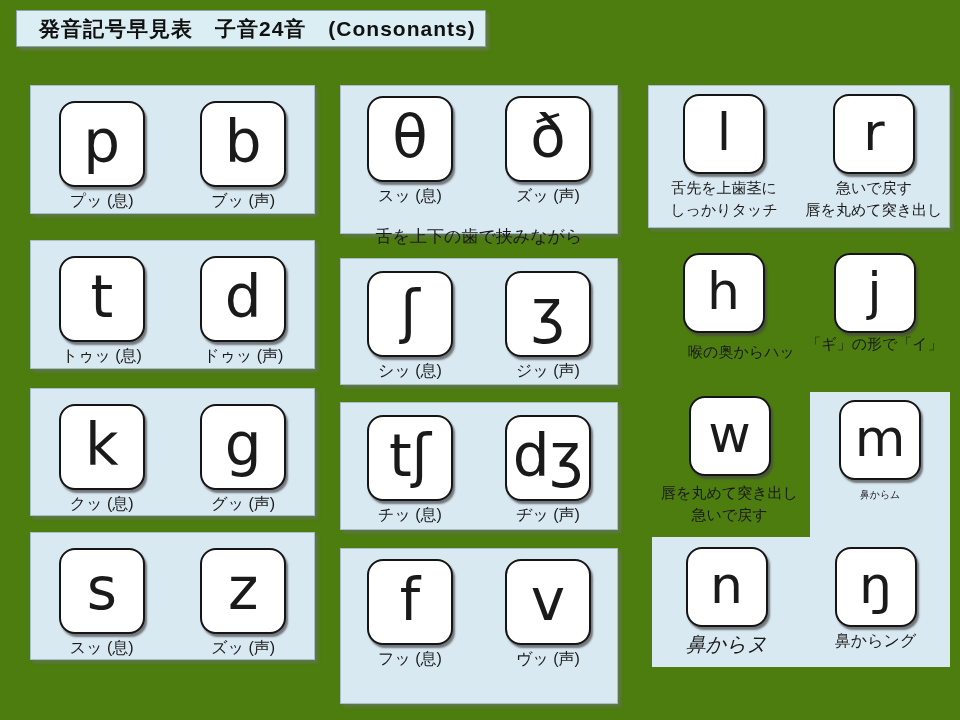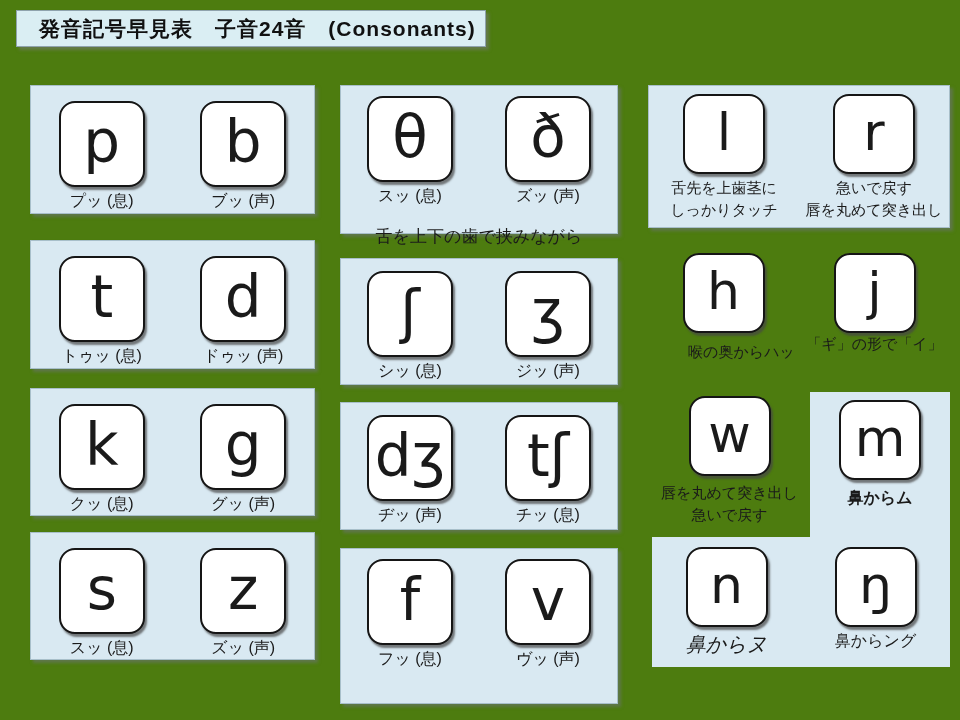--- a/index.html
+++ b/index.html
@@ -144,29 +144,29 @@
           </div>
         <div class="slabel">ジッ (声)</div>
       </div>
     </div>
   </div>
 
   <div class="panel pt12" style="left:340px;top:402px;width:278px;height:128px;">
     <div class="pair">
       <div class="half">
         <div class="card">
+            <span class="sym">tʃ</span>
+          </div>
+        <div class="slabel">チッ (息)</div>
+      </div>
+      <div class="half">
+        <div class="card">
             <span class="sym">dʒ</span>
           </div>
         <div class="slabel">ヂッ (声)</div>
-      </div>
-      <div class="half">
-        <div class="card">
-            <span class="sym">tʃ</span>
-          </div>
-        <div class="slabel">チッ (息)</div>
       </div>
     </div>
   </div>
 
   <div class="panel pt10" style="left:340px;top:548px;width:278px;height:156px;">
     <div class="pair">
       <div class="half">
         <div class="card">
             <span class="sym">f</span>
           </div>
@@ -227,21 +227,21 @@
       <span>唇を丸めて突き出し</span><br>
       <span>急いで戻す</span>
     </div>
   </div>
 
   <div class="panel" style="left:810px;top:392px;width:140px;height:145px;box-shadow:none;border:none;">
     <div class="freeblock" style="left:0;top:8px;width:140px;position:absolute;">
       <div class="card sm">
           <span class="sym">m</span>
         </div>
-      <div class="slabel" style="margin-top:8px;font-size:16px;font-weight:bold;">鼻からム</div>
+      <div class="slabel" style="margin-top:8px;font-size:10px;">鼻からム</div>
     </div>
   </div>
 
   <div class="panel pt10" style="left:652px;top:537px;width:298px;height:130px;border:none;box-shadow:none;">
     <div class="pair">
       <div class="half">
         <div class="card sm">
             <span class="sym">n</span>
           </div>
         <div class="slabel" style="font-size:20px;font-style:italic;">鼻からヌ</div>

